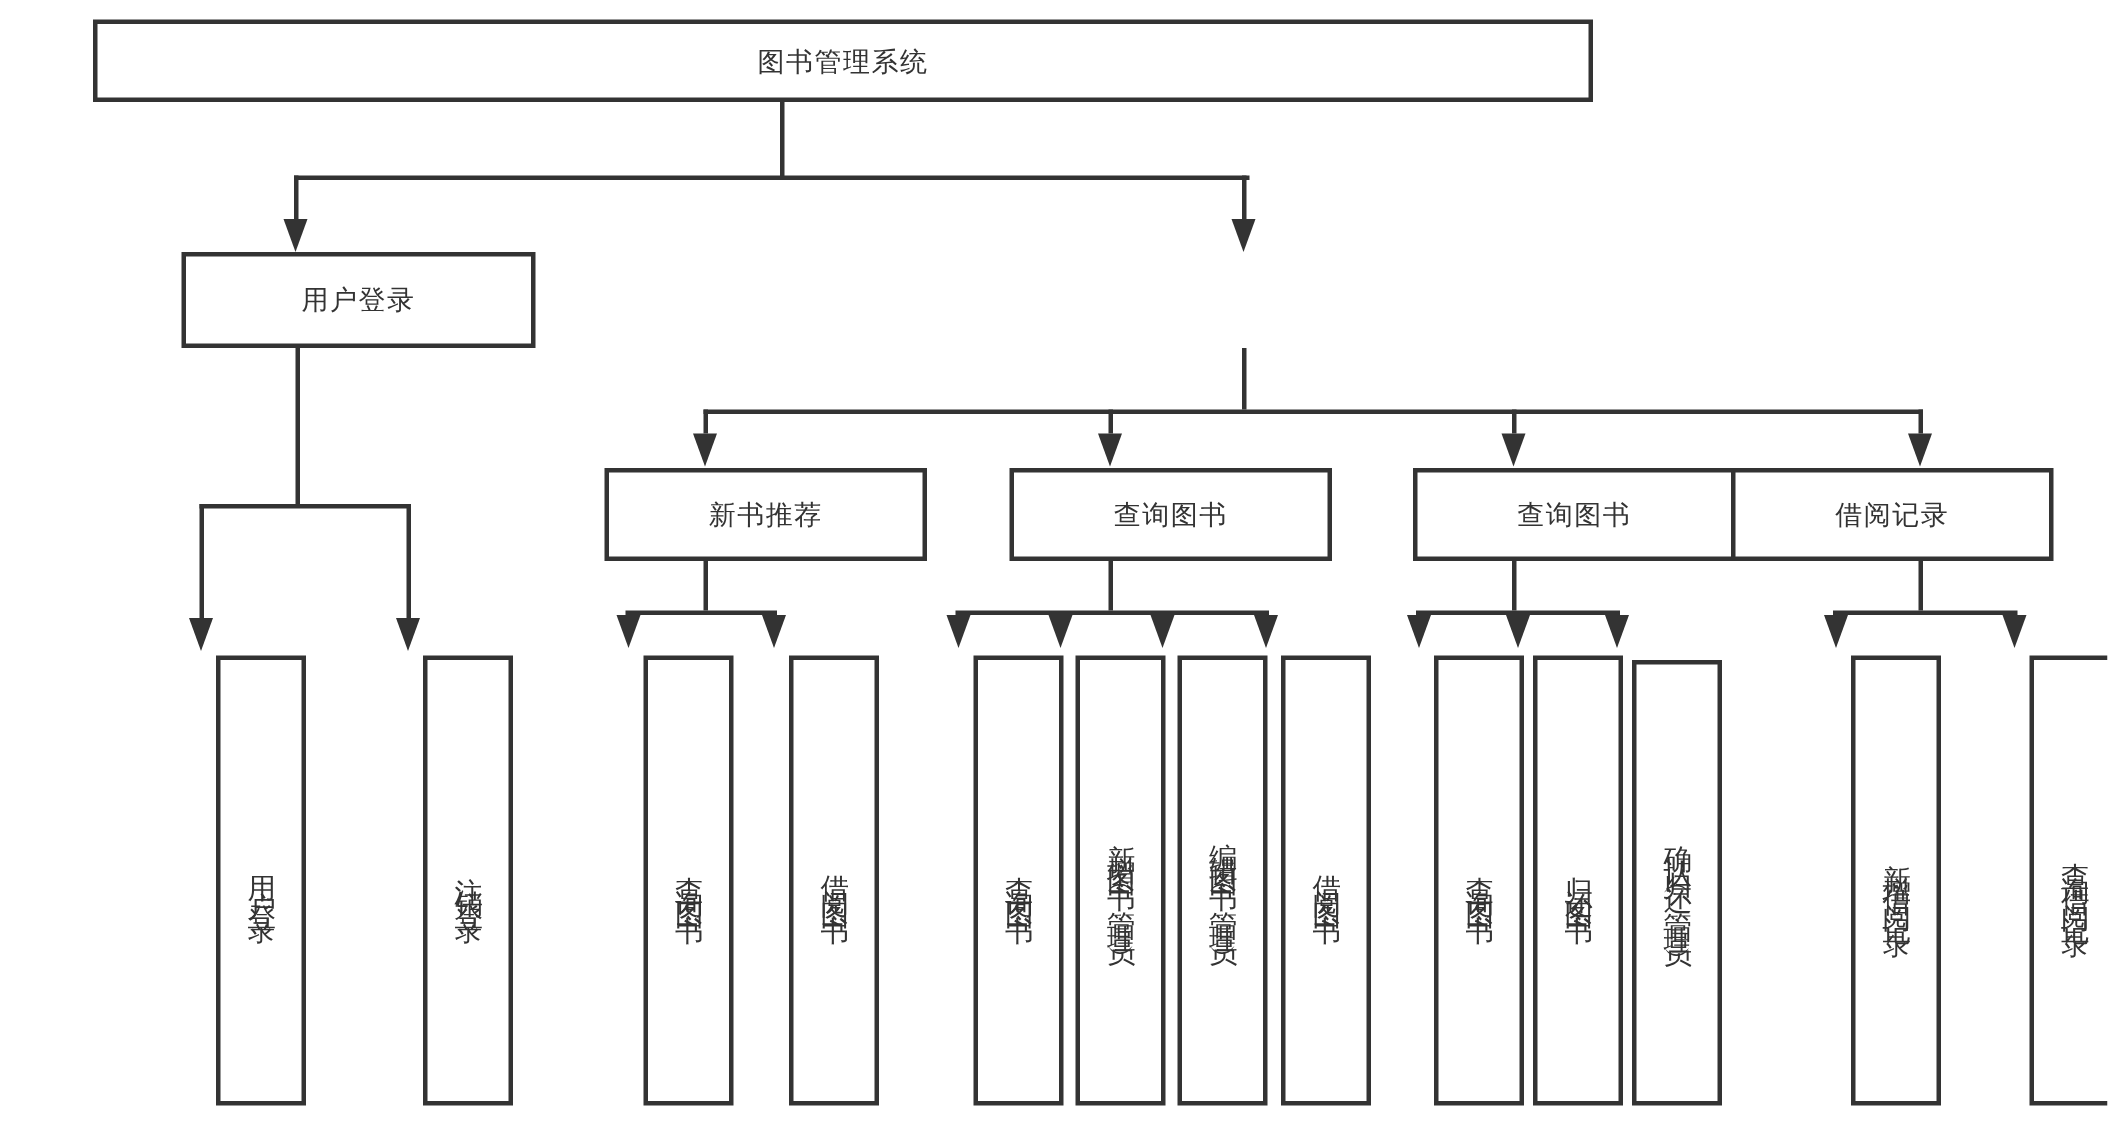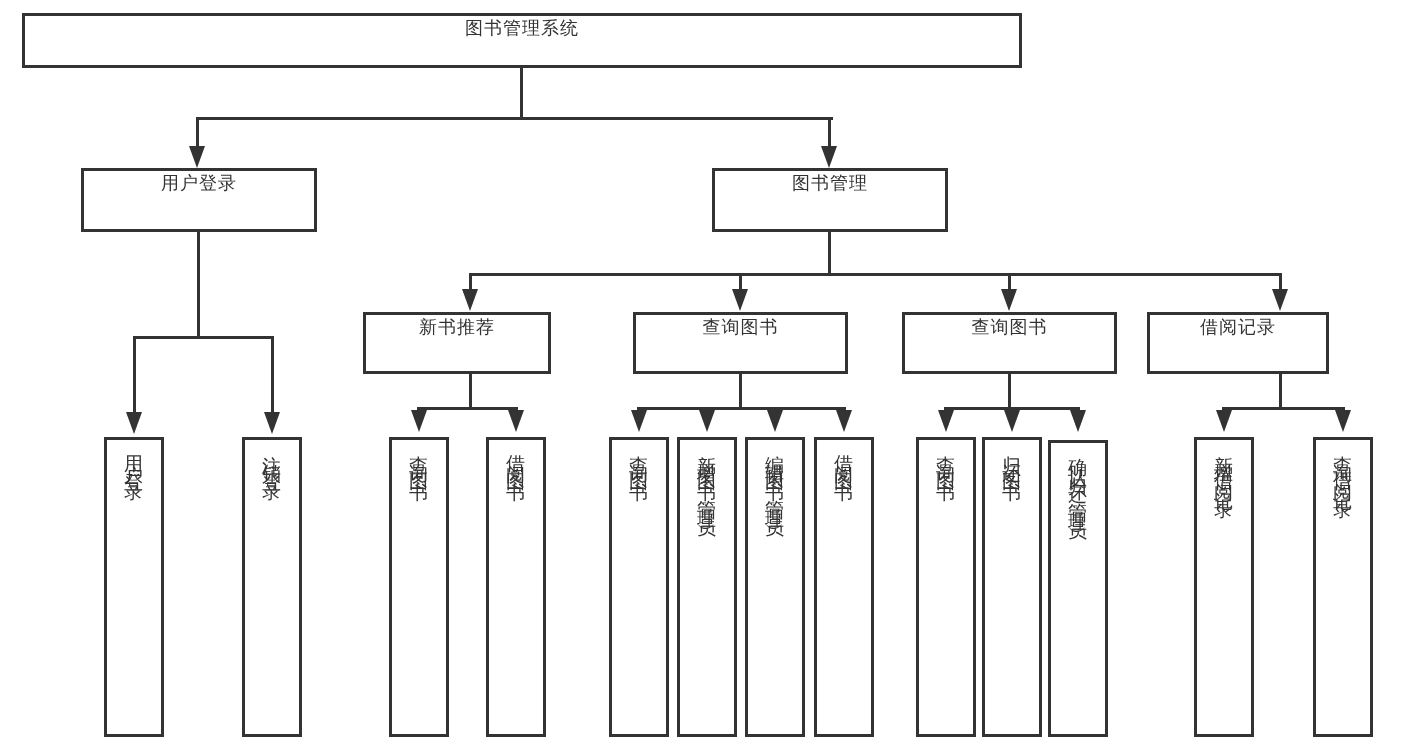--- a/index.html
+++ b/index.html
@@ -11,23 +11,24 @@
     font-family: "Liberation Sans", sans-serif;
     color: var(--text, #333333);
     overflow: hidden;
   }
   .box {
     position: absolute;
     box-sizing: border-box;
     border: 3px solid var(--line, #333333);
     background: #ffffff;
     display: flex;
-    align-items: flex-start;
+    align-items: center;
     justify-content: center;
     text-align: center;
+    margin-left: 40px;
   }
   .hbox { font-size: 18px; letter-spacing: 1px; }
   .root { font-size: 18px; }
   .leaf span {
     writing-mode: vertical-lr;
     text-orientation: mixed;
     font-size: 19px;
     letter-spacing: 9px;
     line-height: 1;
     white-space: nowrap;
@@ -64,52 +65,49 @@
   <div class="vline" style="left:520px;top:68px;height:50px"></div>
   <div class="hline" style="left:196px;top:117px;width:637px"></div>
   <div class="vline" style="left:196px;top:117px;height:31px"></div>
   <div class="arrow" style="left:189px;top:146px"></div>
   <div class="vline" style="left:828px;top:117px;height:31px"></div>
   <div class="arrow" style="left:821px;top:146px"></div>
 
   <div class="box hbox" style="left:81px;top:168px;width:236px;height:64px">
     <span>用户登录</span>
   </div>
-  <div class="box hbox" style="left:712px;top:168px;width:236px;height:64px">
-    <span>图书管理</span>
-  </div>
 
   <div class="vline" style="left:197px;top:232px;height:104px"></div>
   <div class="hline" style="left:133px;top:336px;width:141px"></div>
   <div class="vline" style="left:133px;top:336px;height:76px"></div>
   <div class="arrow" style="left:126px;top:412px"></div>
   <div class="vline" style="left:271px;top:336px;height:76px"></div>
   <div class="arrow" style="left:264px;top:412px"></div>
 
   <div class="vline" style="left:828px;top:232px;height:41px"></div>
   <div class="hline" style="left:469px;top:273px;width:813px"></div>
   <div class="vline" style="left:469px;top:273px;height:16px"></div>
   <div class="arrow" style="left:462px;top:289px"></div>
   <div class="vline" style="left:739px;top:273px;height:16px"></div>
   <div class="arrow" style="left:732px;top:289px"></div>
   <div class="vline" style="left:1008px;top:273px;height:16px"></div>
   <div class="arrow" style="left:1001px;top:289px"></div>
   <div class="vline" style="left:1279px;top:273px;height:16px"></div>
   <div class="arrow" style="left:1272px;top:289px"></div>
 
-  <div class="box hbox" style="left:363px;top:312px;width:188px;height:62px">
+  <div class="box hbox" style="left:363px;top:312px;width:215px;height:62px">
     <span>新书推荐</span>
   </div>
   <div class="box hbox" style="left:633px;top:312px;width:215px;height:62px">
     <span>查询图书</span>
   </div>
   <div class="box hbox" style="left:902px;top:312px;width:215px;height:62px">
     <span>查询图书</span>
   </div>
-  <div class="box hbox" style="left:1147px;top:312px;width:182px;height:62px">
+  <div class="box hbox" style="left:1114px;top:312px;width:215px;height:62px">
     <span>借阅记录</span>
   </div>
 
   <div class="vline" style="left:469px;top:374px;height:33px"></div>
   <div class="hline" style="left:417px;top:407px;width:101px"></div>
   <div class="arrow" style="left:411px;top:410px"></div>
   <div class="arrow" style="left:508px;top:410px"></div>
 
   <div class="vline" style="left:739px;top:374px;height:33px"></div>
   <div class="hline" style="left:637px;top:407px;width:209px"></div>

